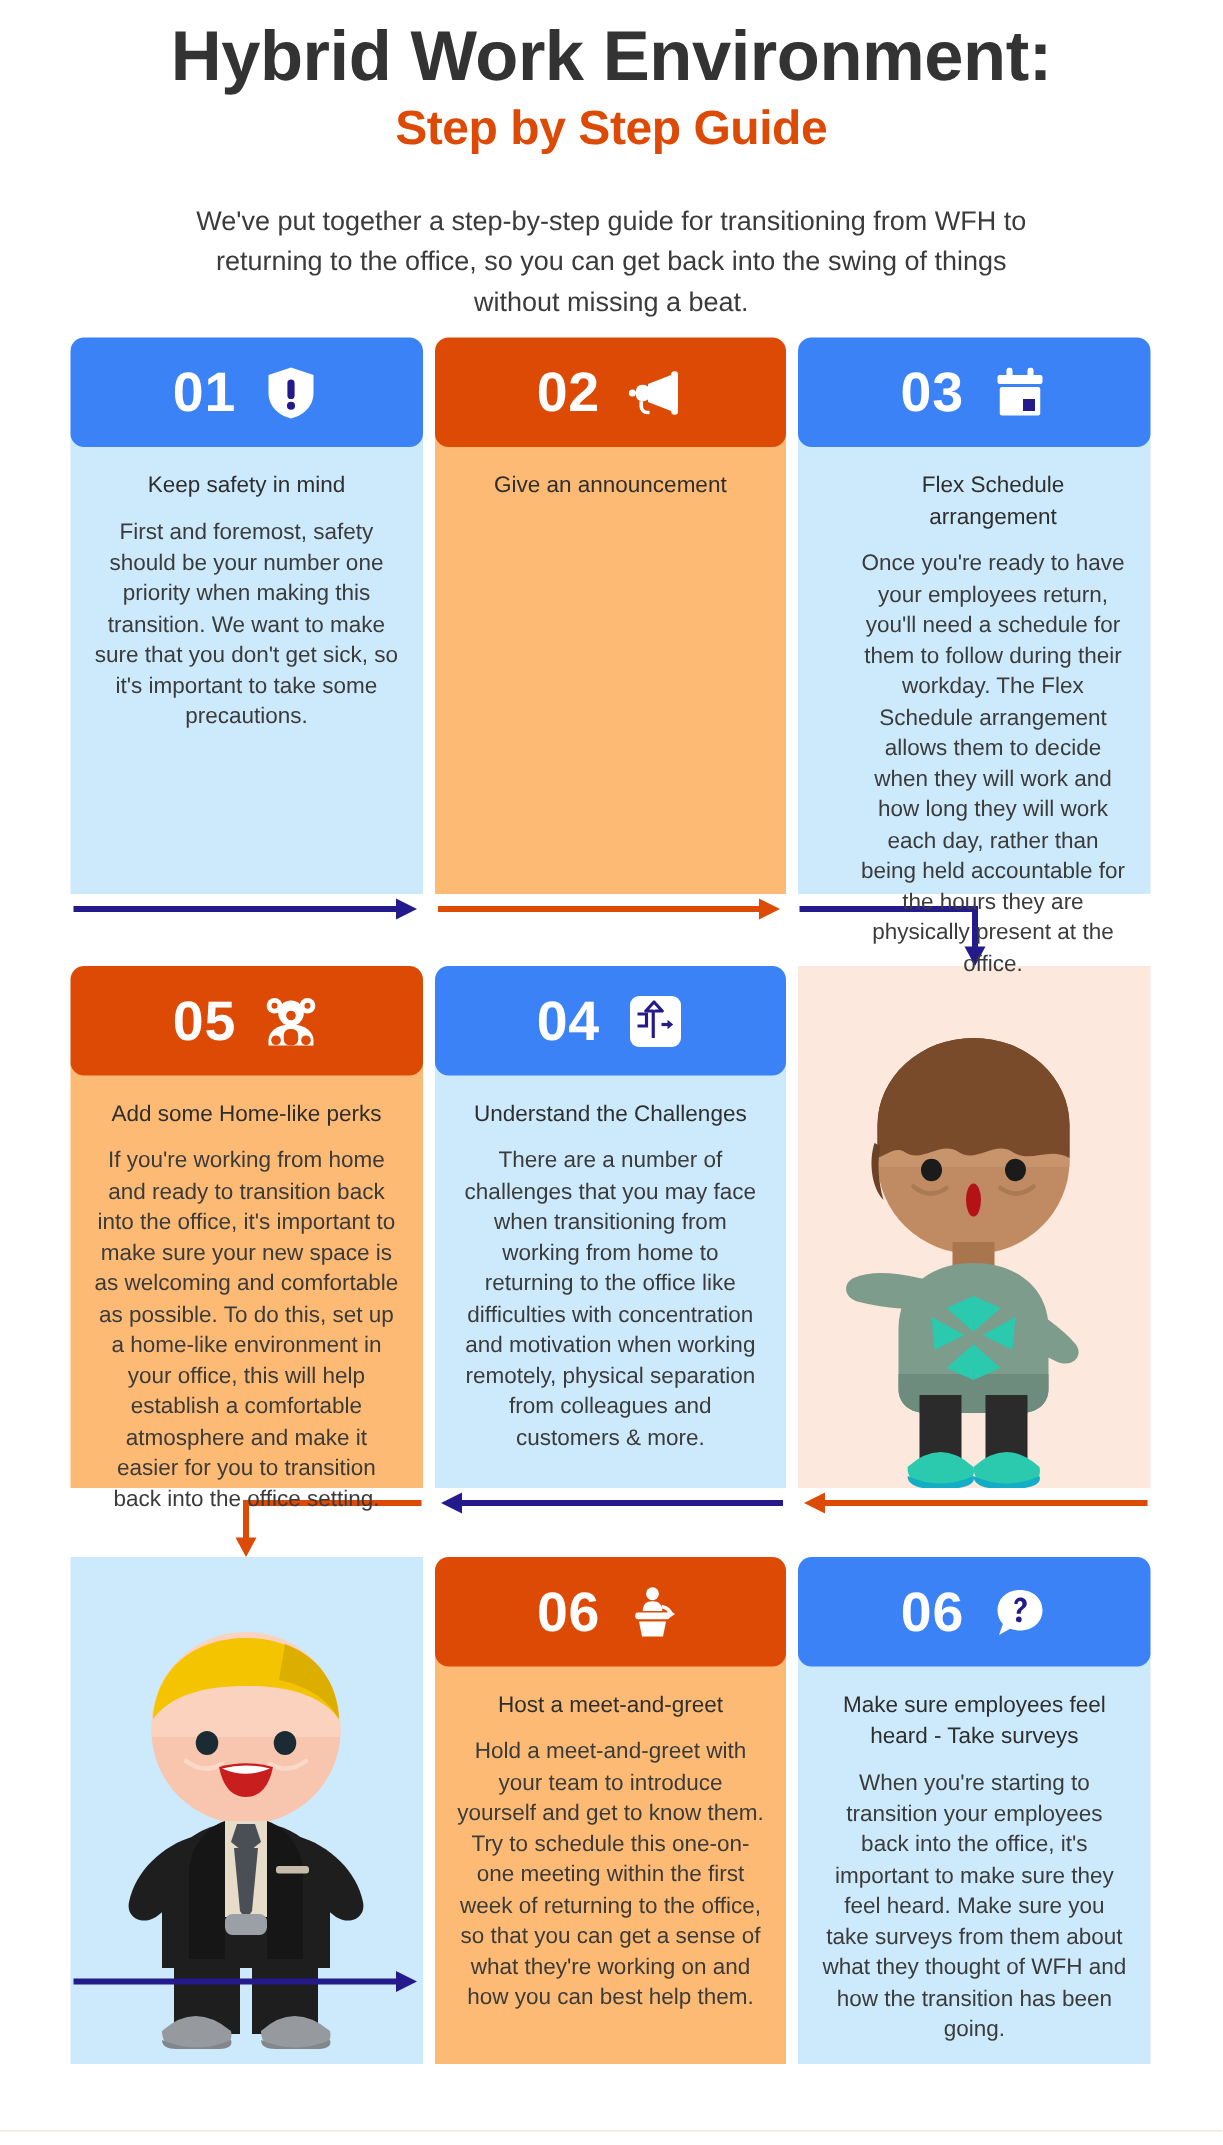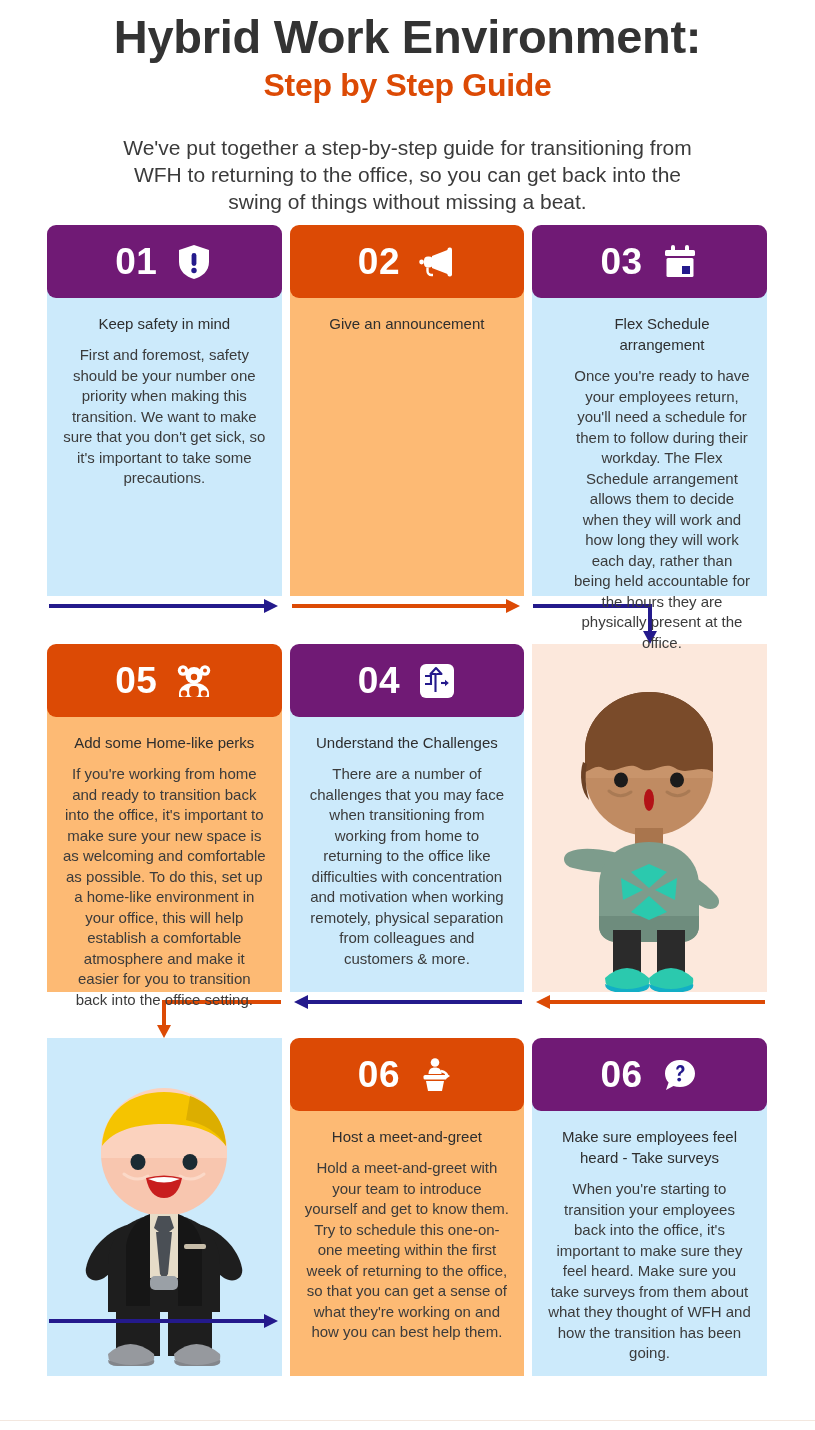--- a/index.html
+++ b/index.html
@@ -31,21 +31,21 @@
     font-size: 32px;
     font-weight: 700;
     color: #DC4A05;
     letter-spacing: -0.3px;
     line-height: 46px;
     margin-top: 2px;
   }
   .subtitle {
     margin: 26px auto 0;
     width: 580px;
-    font-size: 21px;
+    font-size: 18px;
     line-height: 27px;
     color: #3b3b3b;
     text-align: center;
   }
 
   
   .grid {
     position: absolute;
     left: 47px;
     top: 225px;
@@ -59,21 +59,21 @@
   .card-head {
     height: 73px;
     border-radius: 9px;
     display: flex;
     align-items: center;
     justify-content: center;
     gap: 18px;
     position: relative;
     z-index: 2;
   }
-  .card-head.navy { background: #701a75; }
+  .card-head.navy { background: #3b82f6; }
   .card-head.orange { background: #DC4A05; }
   .card-num {
     font-size: 37px;
     font-weight: 700;
     color: #ffffff;
     letter-spacing: 0.5px;
     line-height: 1;
   }
   .card-icon {
     width: 38px;
@@ -325,21 +325,21 @@
           <path d="M475 10 H260" stroke="#241A8C" stroke-width="4"></path>
           <path d="M261 3 L247 10 L261 17 Z" fill="#241A8C"></path>
         </g>
         <g>
           <path d="M234 10 H117 V34" stroke="#DC4A05" stroke-width="4" fill="none"></path>
           <path d="M110 33 L117 46 L124 33 Z" fill="#DC4A05"></path>
         </g>
       </svg>
     </div>
 
-    <div class="row" style="height:275px;">
+    <div class="row" style="height:275px;justify-content:center;">
 
       <div class="col">
         <div class="illus blue" style="height:338px;">
           <svg width="200" height="300" viewBox="0 0 200 300" style="top:28px;">
 
             <ellipse cx="100" cy="88" rx="63" ry="62" fill="#F8C6AF"></ellipse>
             <path d="M37 84 A63 62 0 0 1 163 84 L163 92 L37 92 Z" fill="#FBD2BE"></path>
 
             <path d="M38 80 C40 46 66 26 100 26 C134 26 160 46 162 80 C150 64 128 58 100 58 C72 58 50 64 38 80 Z" fill="#F5C400"></path>
             <path d="M126 30 C148 38 161 56 162 80 C154 66 140 58 122 54 Z" fill="#DCAE00"></path>

